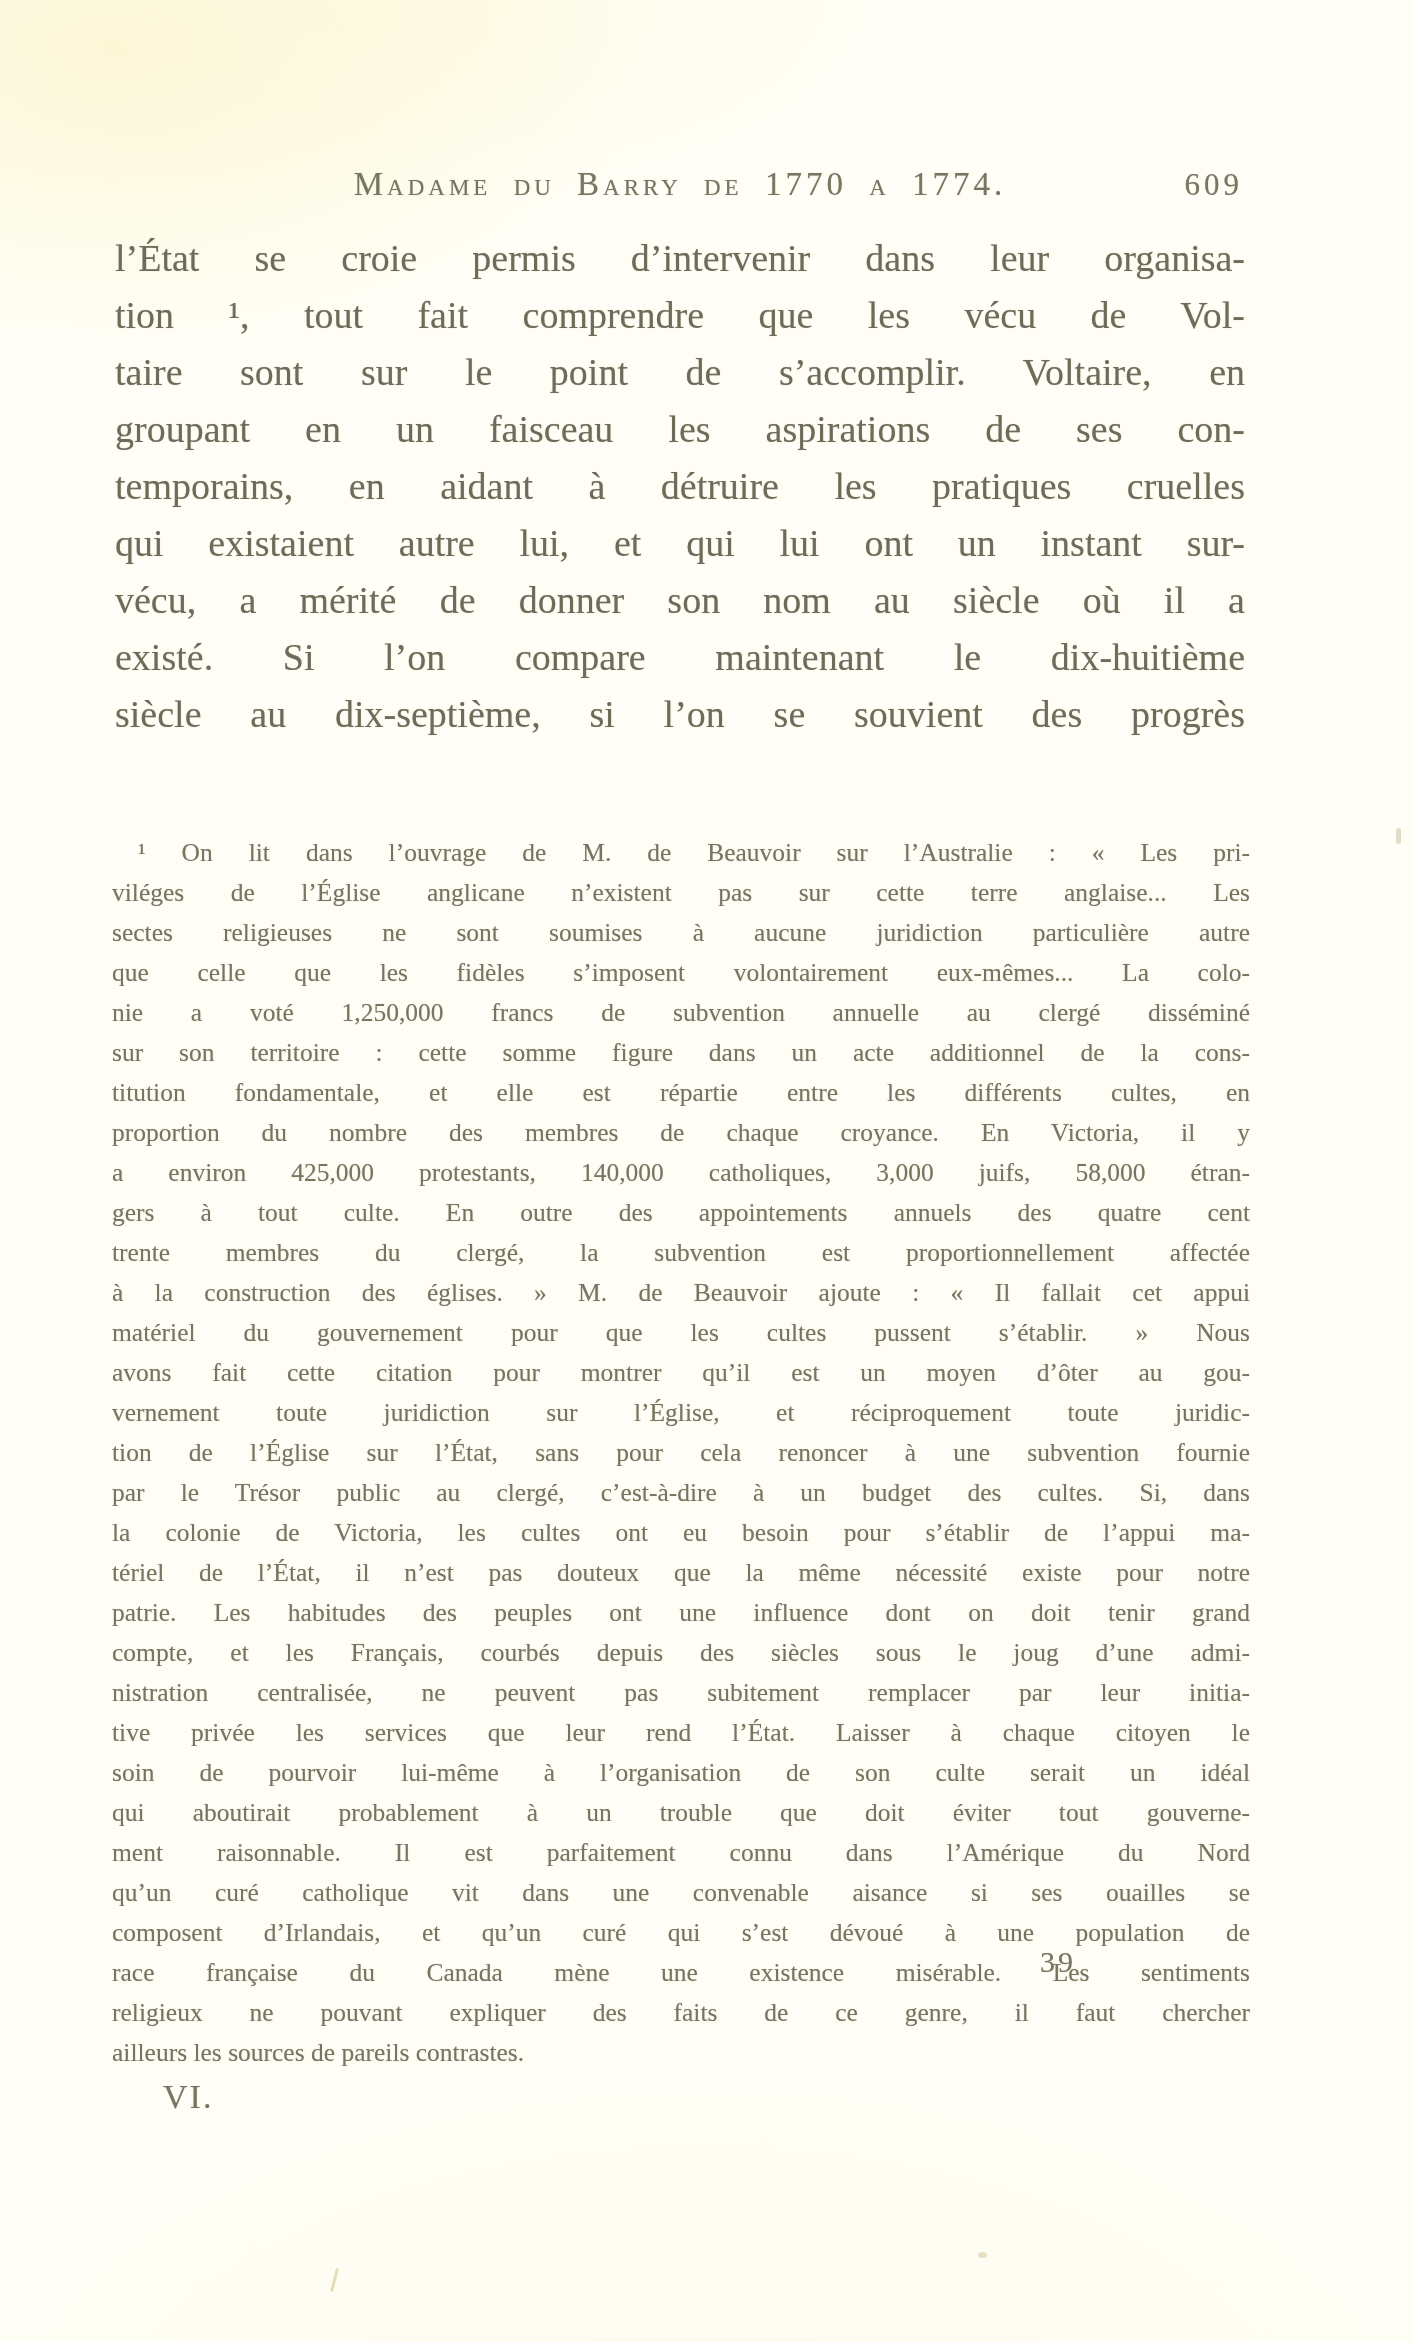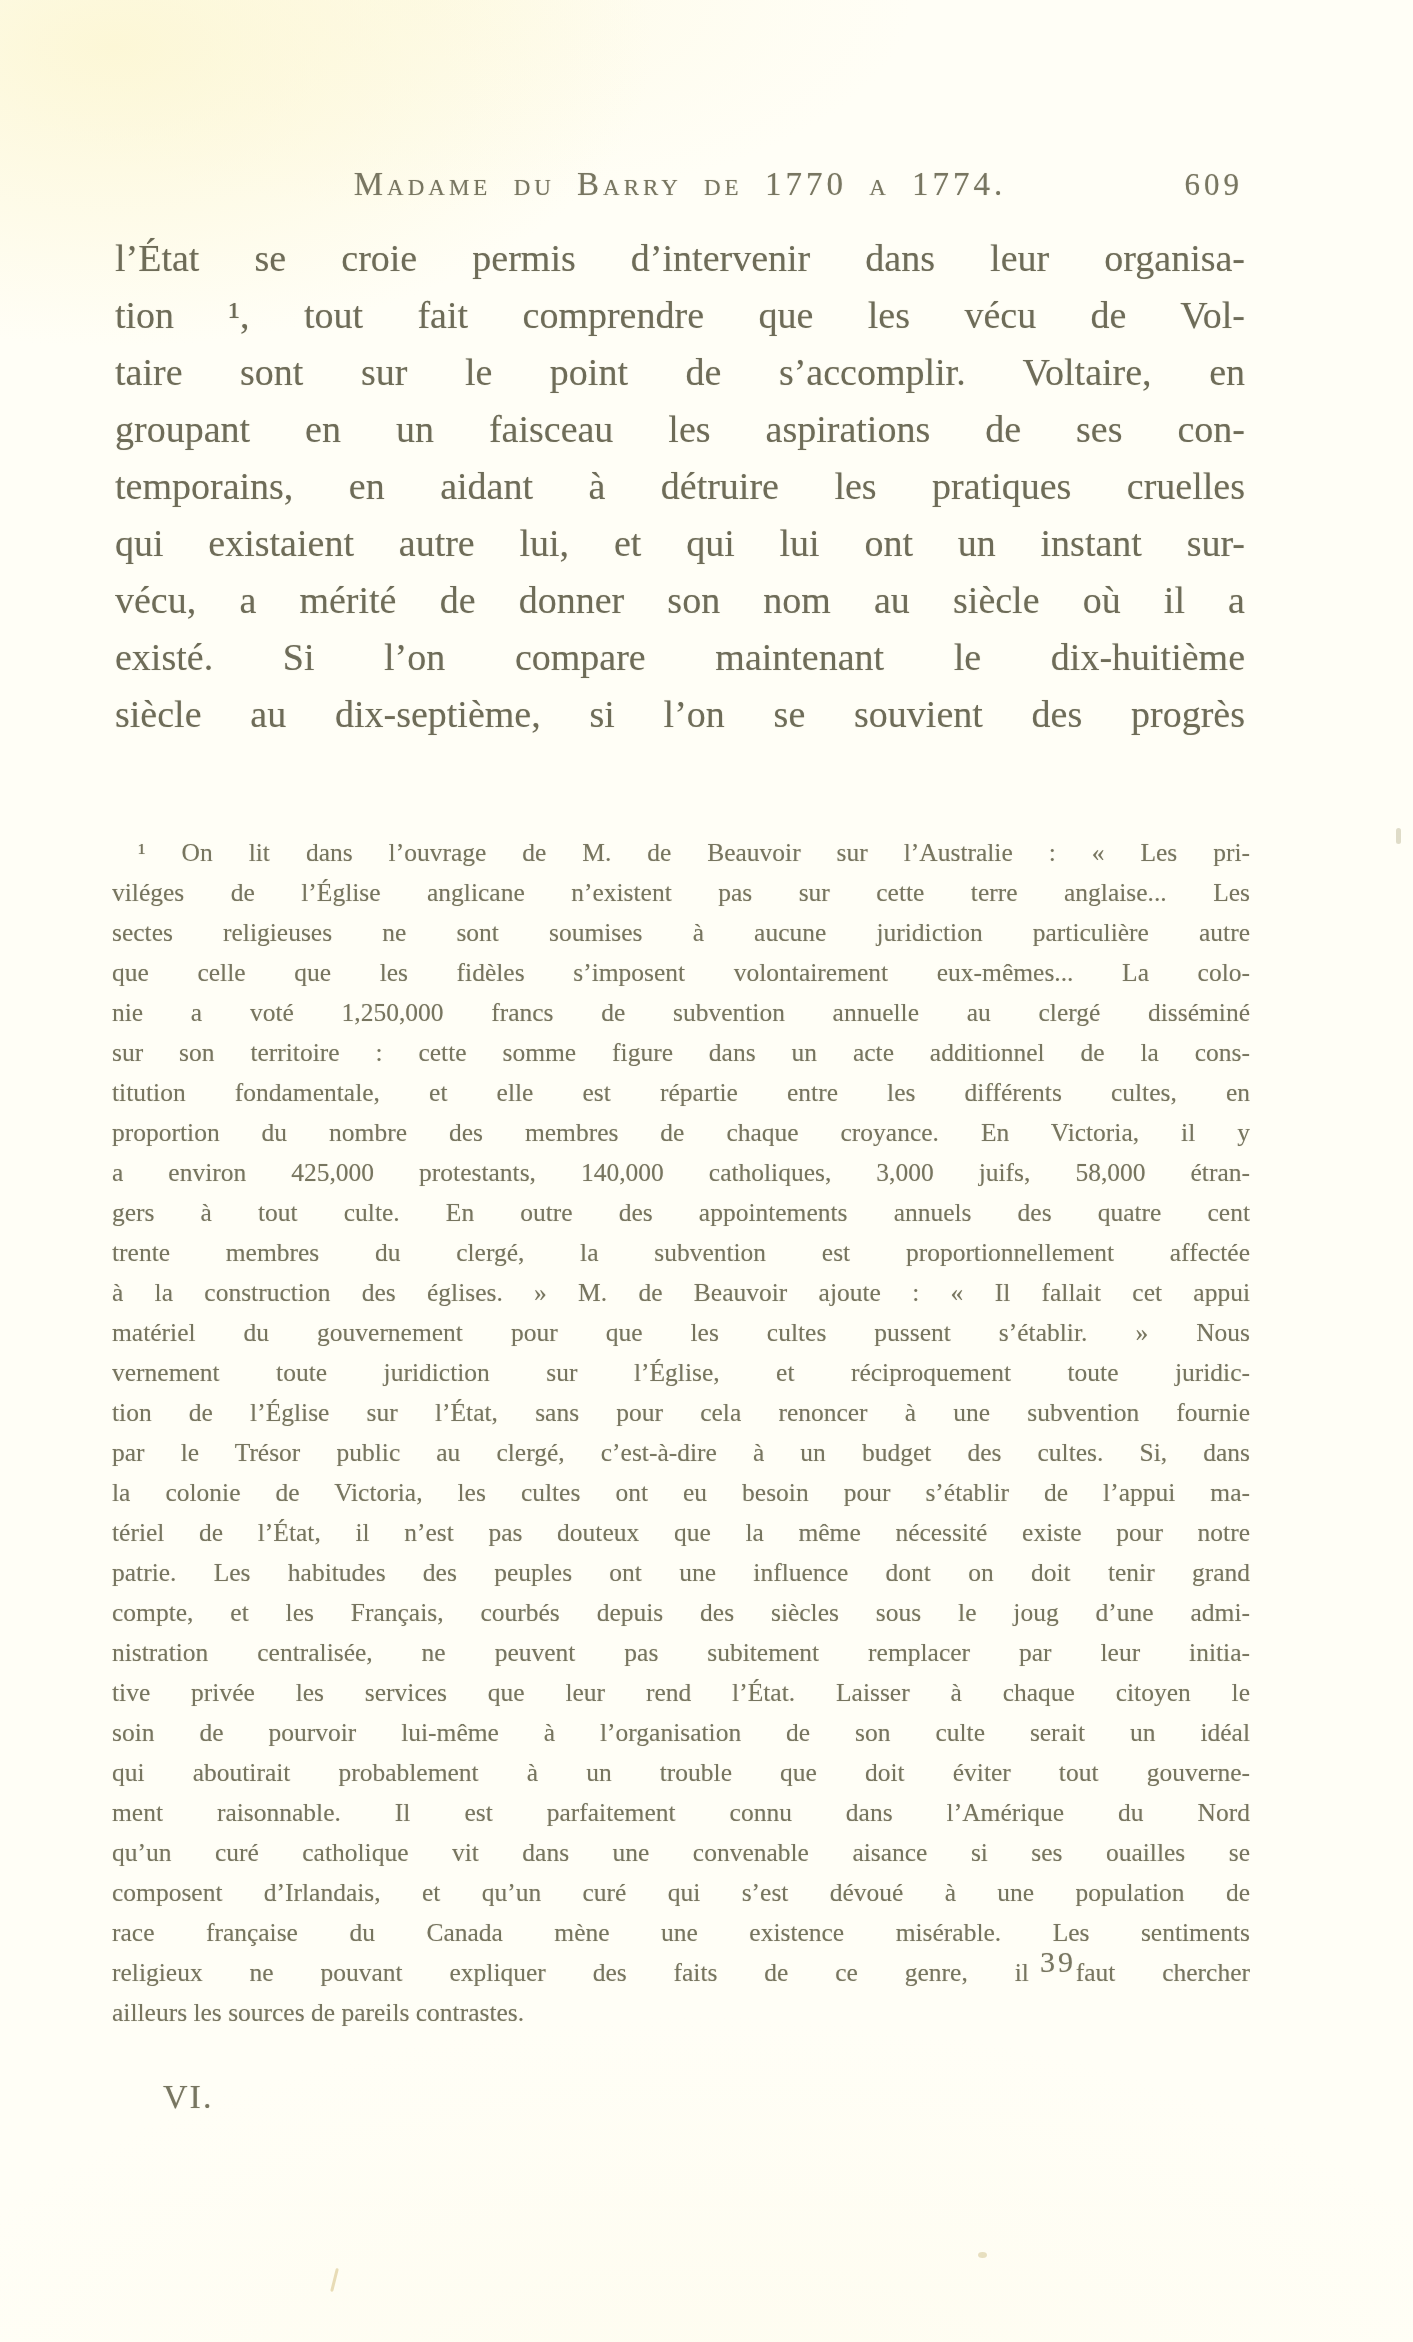--- a/index.html
+++ b/index.html
@@ -172,20 +172,21 @@
       <div class="line">que celle que les fidèles s’imposent volontairement eux-mêmes... La colo-</div>
       <div class="line">nie a voté 1,250,000 francs de subvention annuelle au clergé disséminé</div>
       <div class="line">sur son territoire : cette somme figure dans un acte additionnel de la cons-</div>
       <div class="line">titution fondamentale, et elle est répartie entre les différents cultes, en</div>
       <div class="line">proportion du nombre des membres de chaque croyance. En Victoria, il y</div>
       <div class="line">a environ 425,000 protestants, 140,000 catholiques, 3,000 juifs, 58,000 étran-</div>
       <div class="line">gers à tout culte. En outre des appointements annuels des quatre cent</div>
       <div class="line">trente membres du clergé, la subvention est proportionnellement affectée</div>
       <div class="line">à la construction des églises. » M. de Beauvoir ajoute : « Il fallait cet appui</div>
       <div class="line">matériel du gouvernement pour que les cultes pussent s’établir. » Nous</div>
+      <div class="line">avons fait cette citation pour montrer qu’il est un moyen d’ôter au gou-</div>
       <div class="line">vernement toute juridiction sur l’Église, et réciproquement toute juridic-</div>
       <div class="line">tion de l’Église sur l’État, sans pour cela renoncer à une subvention fournie</div>
       <div class="line">par le Trésor public au clergé, c’est-à-dire à un budget des cultes. Si, dans</div>
       <div class="line">la colonie de Victoria, les cultes ont eu besoin pour s’établir de l’appui ma-</div>
       <div class="line">tériel de l’État, il n’est pas douteux que la même nécessité existe pour notre</div>
       <div class="line">patrie. Les habitudes des peuples ont une influence dont on doit tenir grand</div>
       <div class="line">compte, et les Français, courbés depuis des siècles sous le joug d’une admi-</div>
       <div class="line">nistration centralisée, ne peuvent pas subitement remplacer par leur initia-</div>
       <div class="line">tive privée les services que leur rend l’État. Laisser à chaque citoyen le</div>
       <div class="line">soin de pourvoir lui-même à l’organisation de son culte serait un idéal</div>

